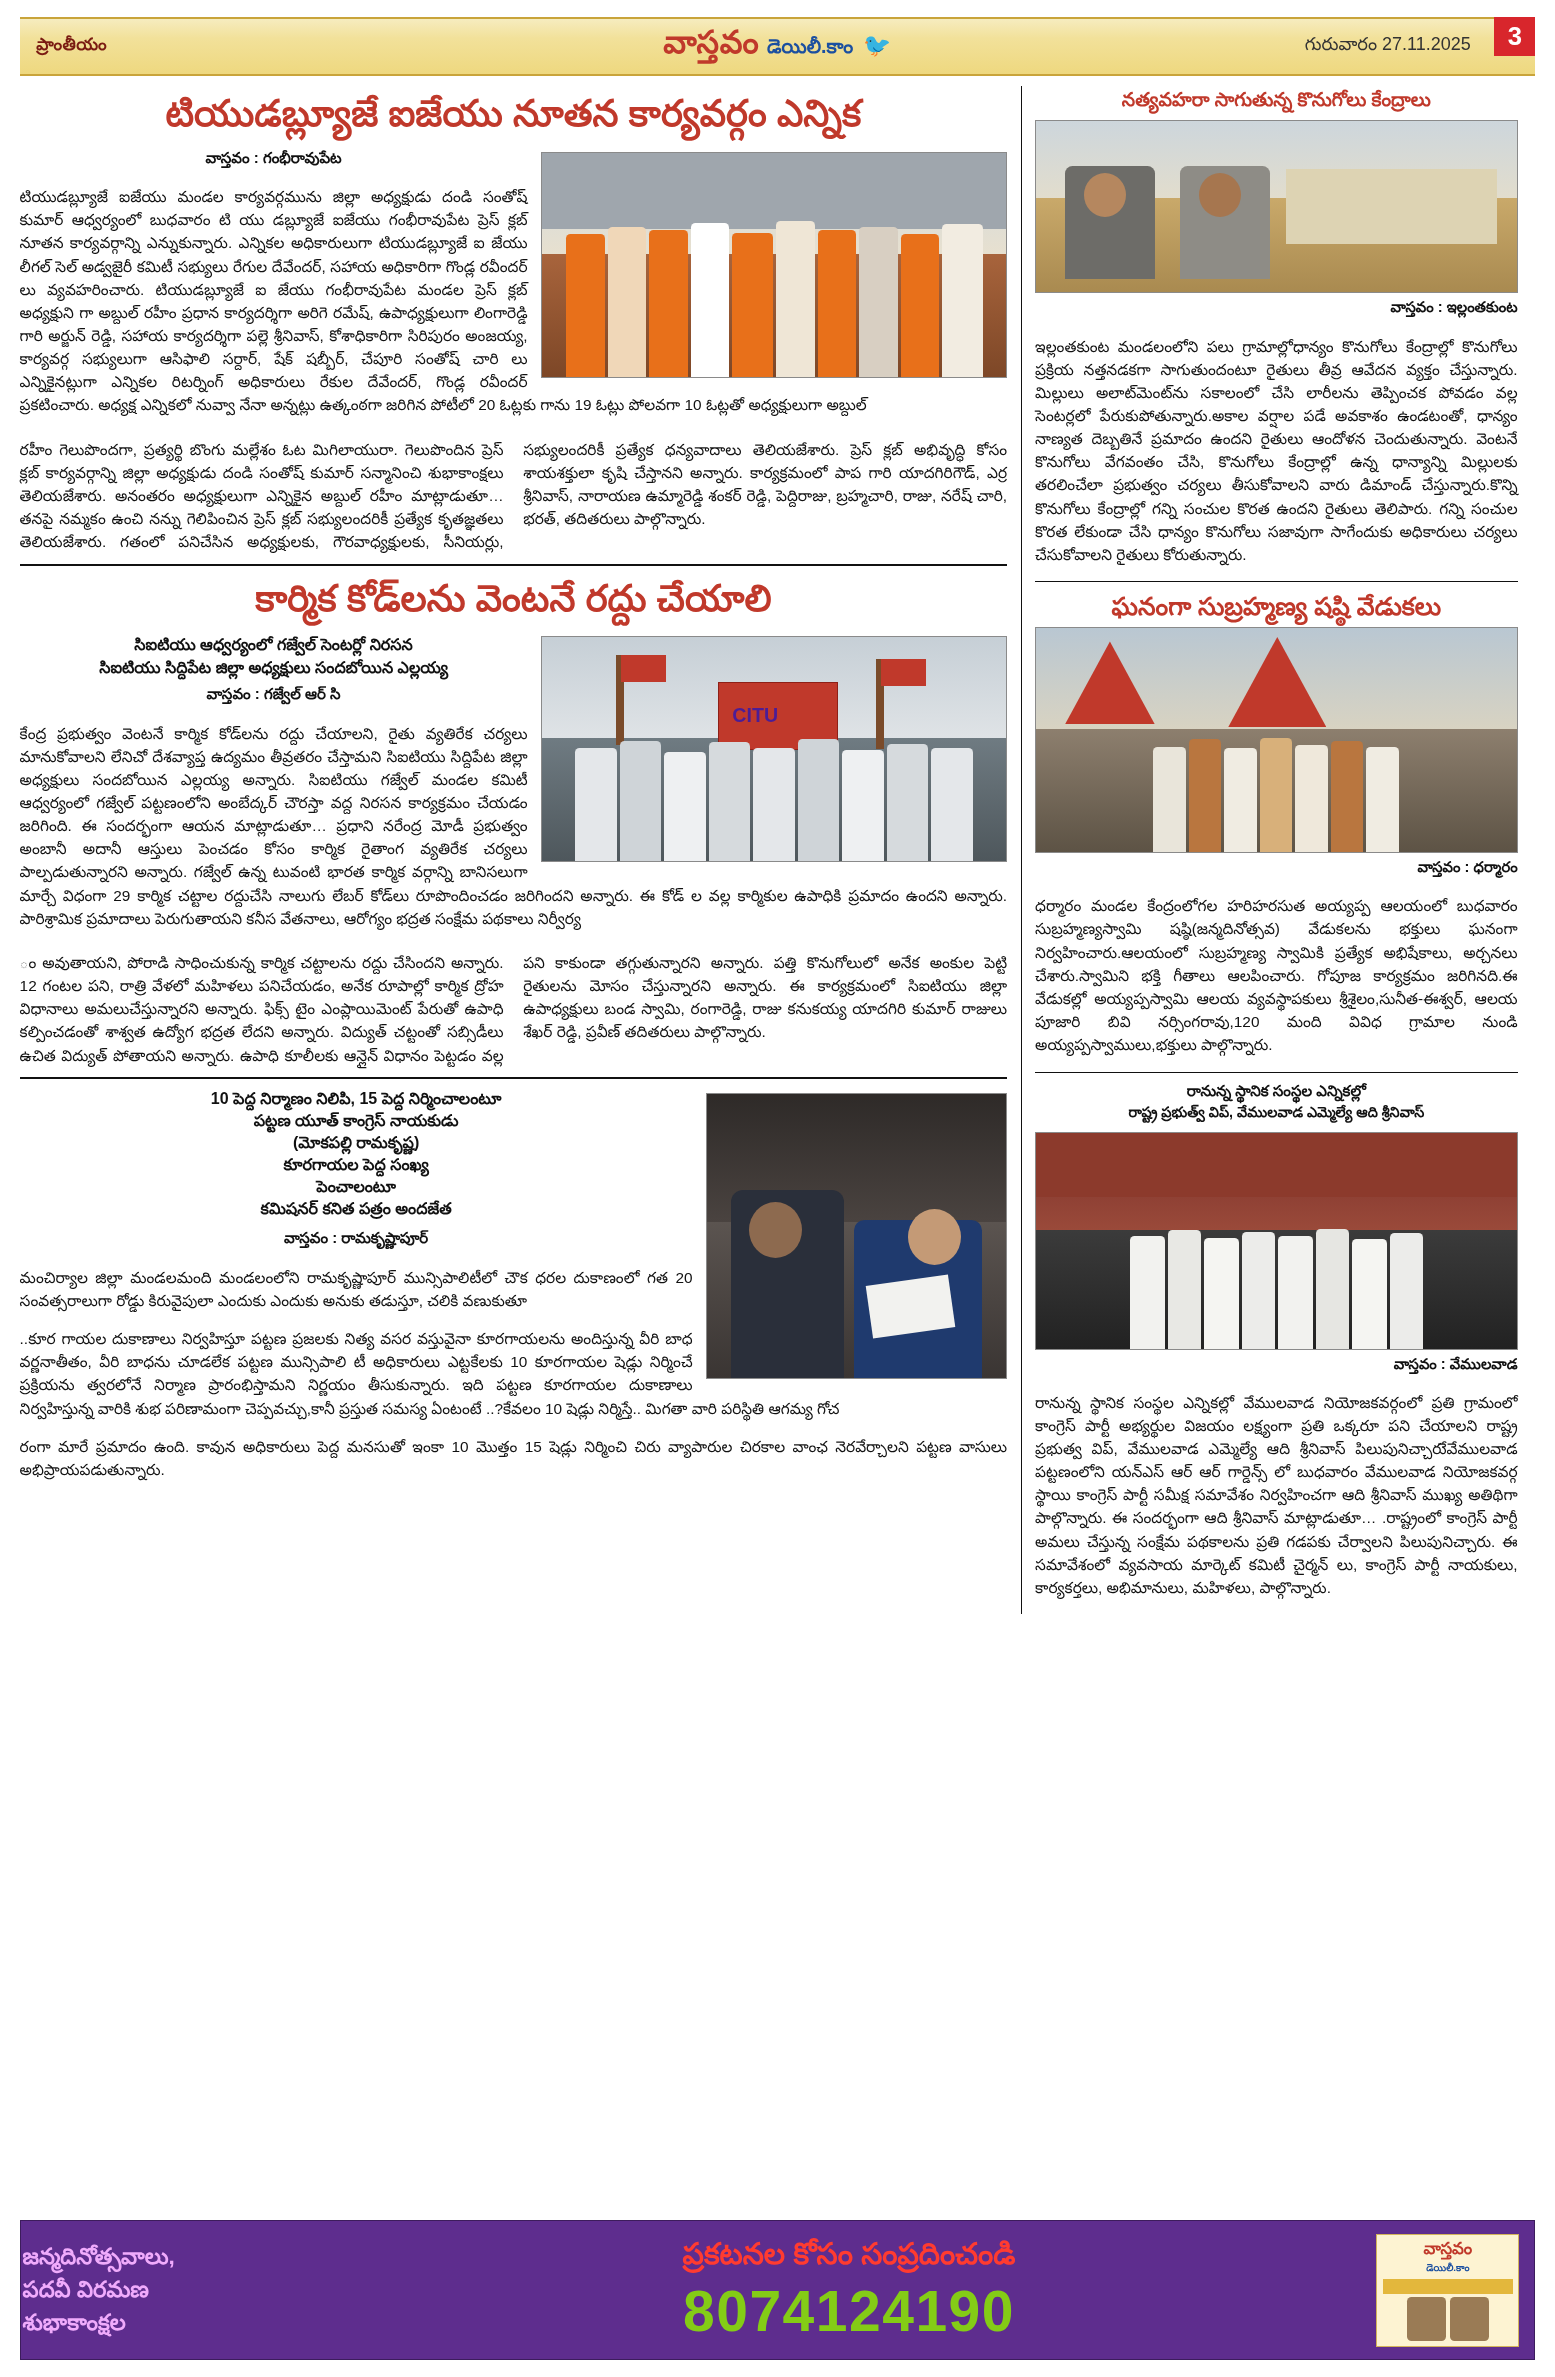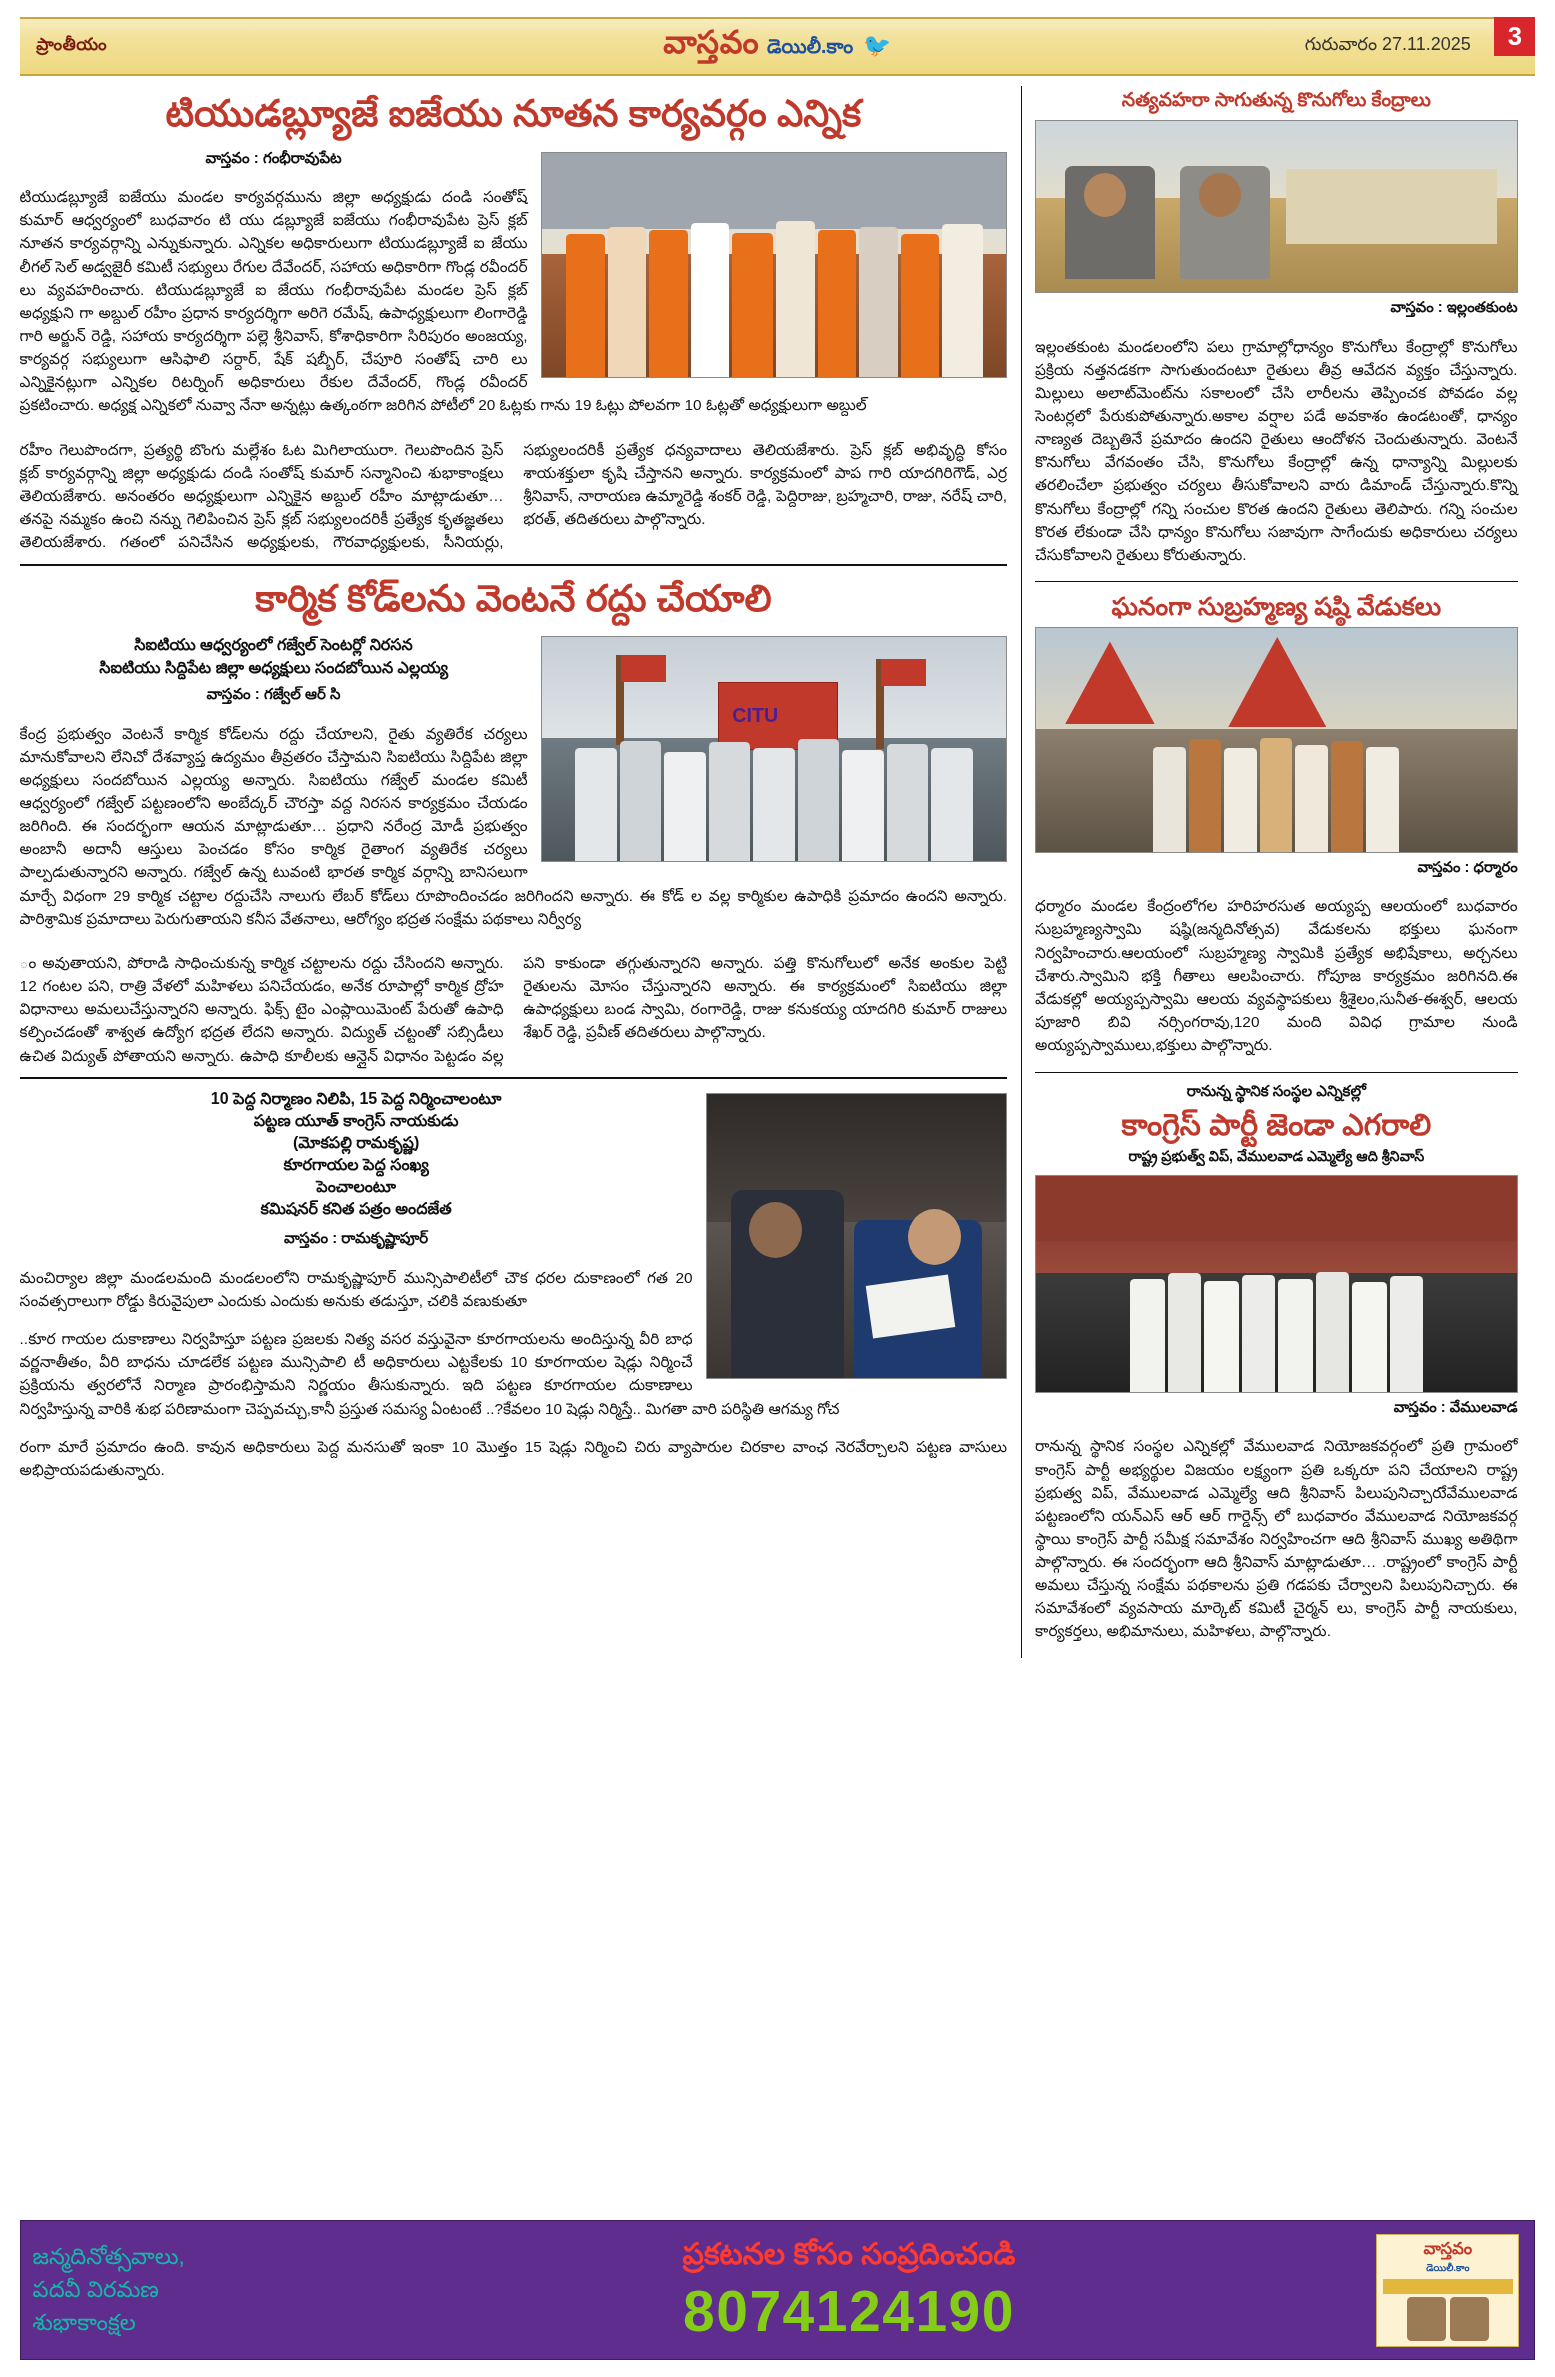--- a/index.html
+++ b/index.html
@@ -190,25 +190,25 @@
     left: 19.6px;
     right: 19.6px;
     bottom: 16.6px;
     height: 140px;
     background: #5e2d8e;
     display: flex;
     align-items: center;
     border: 1.5px solid #3c1c5c;
   }
   .ad-left {
-    color: #14b8a6;
+    color: #f0abfc;
     font-size: 22.6px;
-    font-weight: normal;
+    font-weight: bold;
     line-height: 1.45;
-    padding: 0 12px;
+    padding: 0 2px;
     width: 301px;
   }
   .ad-mid { flex: 1; text-align: center; }
   .ad-mid .l1 { color: #ff3b30; font-size: 30px; font-weight: bold; }
   .ad-mid .l2 { color: #84cc16; font-size: 57px; font-weight: bold; letter-spacing: 1.5px; }
   .ad-right {
     width: 143px; height: 113px; margin-right: 15px;
     background: #fdf3d2; border: 1.5px solid #d3b35a;
     display:flex; flex-direction:column; align-items:center; justify-content:flex-start;
     padding-top:4.5px;
@@ -385,21 +385,20 @@
         <div class="cap">వాస్తవం : ధర్మారం</div>
         <div class="article">
           <p>ధర్మారం మండల కేంద్రంలోగల హరిహరసుత అయ్యప్ప ఆలయంలో బుధవారం సుబ్రహ్మణ్యస్వామి షష్ఠి(జన్మదినోత్సవ) వేడుకలను భక్తులు ఘనంగా నిర్వహించారు.ఆలయంలో సుబ్రహ్మణ్య స్వామికి ప్రత్యేక అభిషేకాలు, అర్చనలు చేశారు.స్వామిని భక్తి గీతాలు ఆలపించారు. గోపూజ కార్యక్రమం జరిగినది.ఈ వేడుకల్లో అయ్యప్పస్వామి ఆలయ వ్యవస్థాపకులు శ్రీశైలం,సునీత-ఈశ్వర్, ఆలయ పూజారి బివి నర్సింగరావు,120 మంది వివిధ గ్రామాల నుండి అయ్యప్పస్వాములు,భక్తులు పాల్గొన్నారు.</p>
         </div>
       </div>
 
       <hr class="rule-thin">
 
       <div>
         <div class="kicker" style="font-size:15px;margin:1.5px 0 1.5px 0">రానున్న స్థానిక సంస్థల ఎన్నికల్లో</div>
-        <div class="headline h-right-huge">కాంగ్రెస్ పార్టీ జెండా ఎగరాలి</div>
         <div class="kicker" style="font-size:14.3px;margin:0 0 7.5px 0">రాష్ట్ర ప్రభుత్వ్ విప్, వేములవాడ ఎమ్మెల్యే ఆది శ్రీనివాస్</div>
         <div class="photo photo-r3">
           <div class="sky" style="background:linear-gradient(180deg,#7a2f2a,#9a4a3a)"></div>
           <div class="ground" style="background:linear-gradient(180deg,#3b3b3b,#222)"></div>
           <div style="position:absolute;left:0;right:0;top:0;height:30%;background:#8c3a2c"></div>
           <div class="ppl">
             <i style="width:35px;height:113px;background:#f2f2ef"></i>
             <i style="width:33px;height:119px;background:#e8e8e4"></i>
             <i style="width:35px;height:111px;background:#f5f5f2"></i>
             <i style="width:33px;height:117px;background:#ececea"></i>

